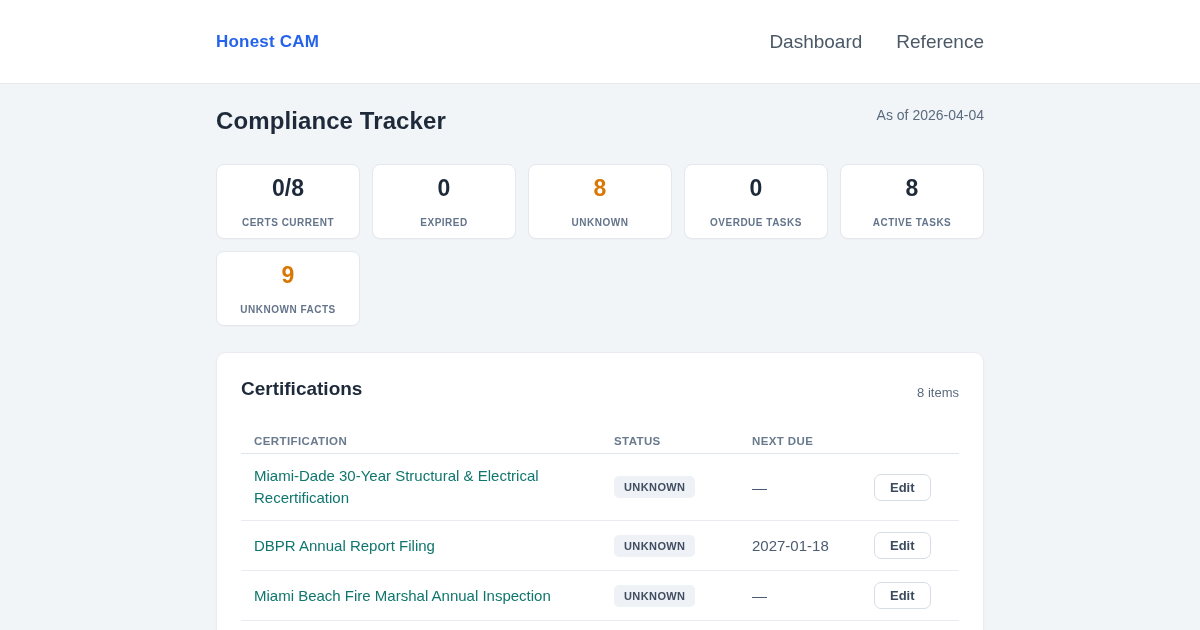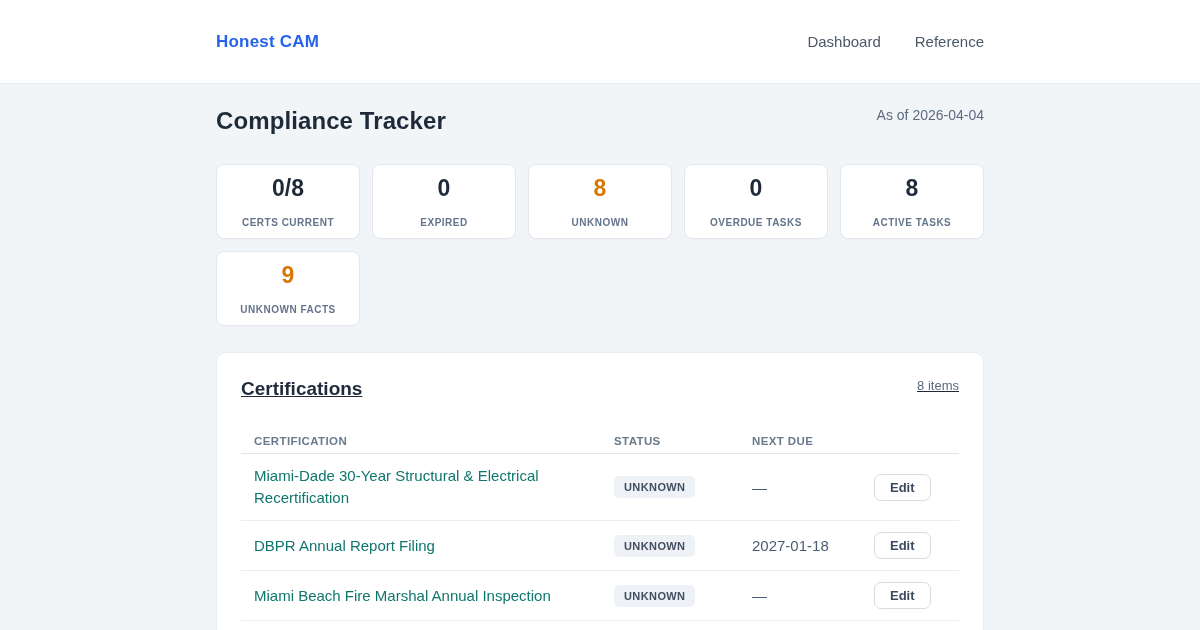--- a/index.html
+++ b/index.html
@@ -12,21 +12,21 @@
   .container { width:768px; margin:0 auto;gap:48px; }
 
   
   .topbar {
     height:84px; background:#ffffff; border-bottom:1px solid #e7ebf0;
     display:flex; align-items:center;
   }
   .topbar-inner { display:flex; align-items:center; justify-content:space-between; }
   .brand { font-size:17px; font-weight:700; color:#2563eb; letter-spacing:.2px; cursor:pointer; }
   .nav { display:flex; gap:34px; }
-  .nav-link { font-size:15px; color:#4b5866; text-decoration:none; cursor:pointer; }
+  .nav-link { font-size:19px; color:#4b5866; text-decoration:none; cursor:pointer; }
 
   
   .page-head { display:flex; justify-content:space-between; align-items:flex-start; margin-top:23px; }
   .page-title { font-size:24px; font-weight:700; color:#1e2a3a; letter-spacing:.1px; }
   .as-of { font-size:14px; color:#5b6b7e; }
 
   
   .stats { display:flex; flex-wrap:wrap; gap:12px; margin-top:29px; }
   .stat-card {
     width:144px; height:75px; background:#ffffff;
@@ -37,21 +37,21 @@
   .stat-value { font-size:23px; font-weight:700; color:#1e2a3a; line-height:26px; }
   .stat-value[data-variant="orange"] { color:#d97706; }
   .stat-label { font-size:10px; color:#64748b; margin-top:16px; letter-spacing:.5px;font-weight:bold; }
 
   
   .panel {
     background:#ffffff; border:1px solid #e9edf2; border-radius:10px;
     margin-top:26px; padding:25px 24px 24px;
     box-shadow:0 1px 2px rgba(30,42,58,.03);
   }
-  .panel-head { display:flex; justify-content:space-between; align-items:flex-start;text-decoration:underline; }
+  .panel-head { display:flex; justify-content:space-between; align-items:flex-end; }
   .panel-title { font-size:19px; font-weight:700; color:#1e2a3a; }
   .panel-count { font-size:13px; color:#5b6b7e; }
 
   .trow { display:grid; grid-template-columns:360px 138px 122px 1fr; align-items:center; }
   .thead {
     margin-top:27px; padding:8px 0 6px;
     border-bottom:1px solid #dfe5ec;
     color:#697a8d; font-size:11.5px; font-weight:700; letter-spacing:.4px;
   }
   .cell { padding-left:13px; }

